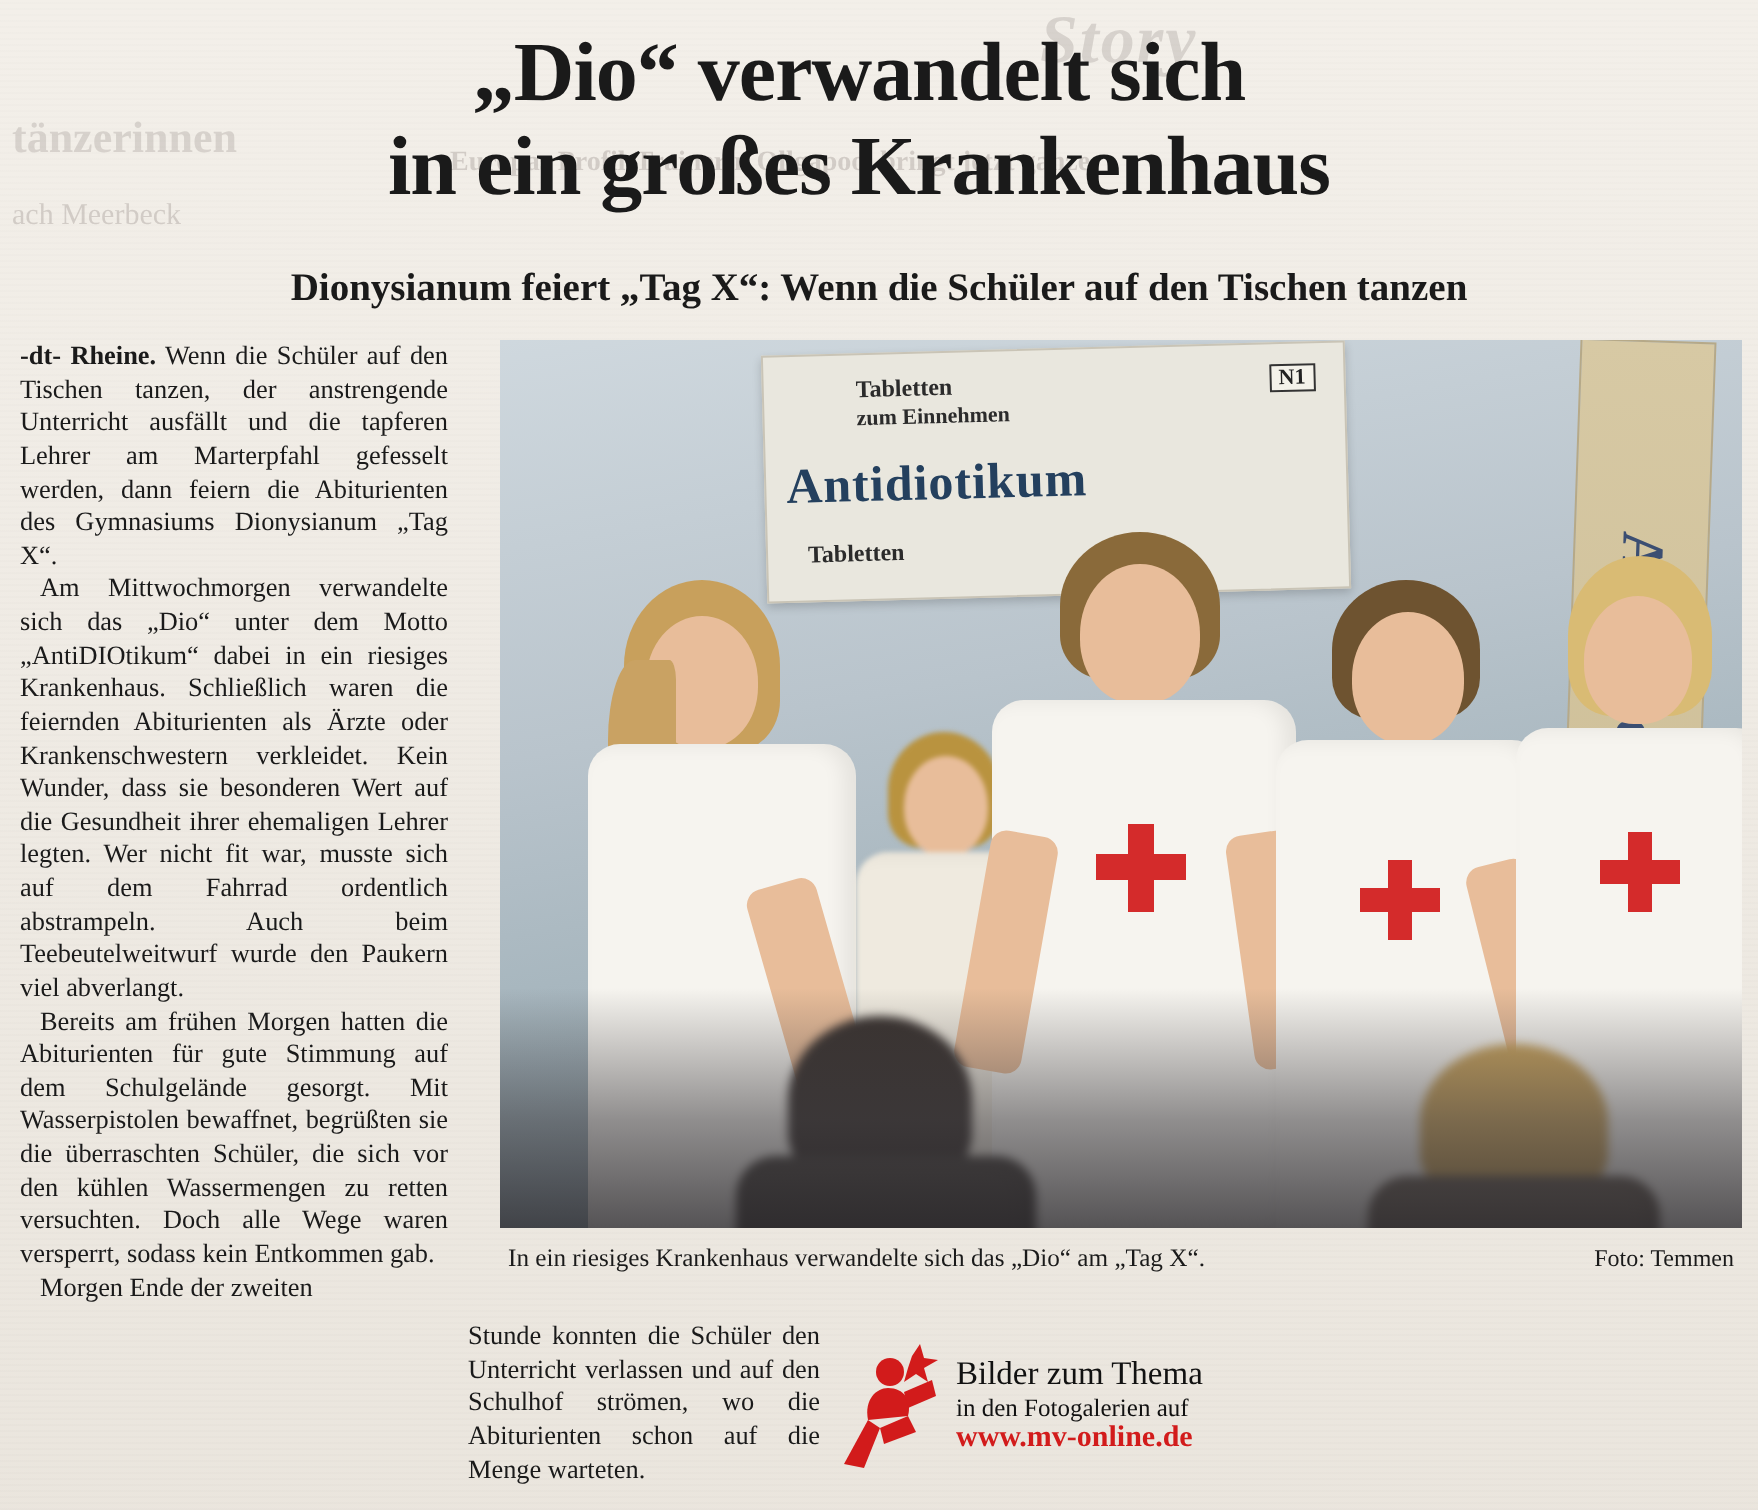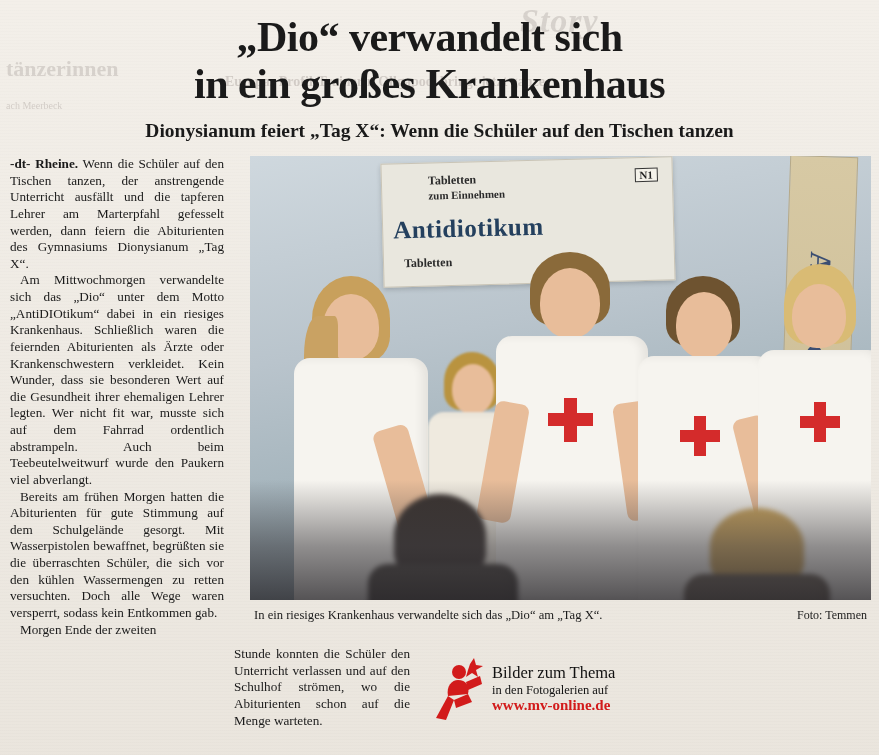--- a/index.html
+++ b/index.html
@@ -56,41 +56,41 @@
   .ghost-line {
     top: 74px;
     left: 225px;
     font-size: 14px;
     font-weight: bold;
     color: rgba(120,110,105,0.26);
   }
   .ghost-small {
     top: 100px;
     left: 6px;
-    font-size: 10px;
+    font-size: 15px;
     color: rgba(120,110,105,0.26);
   }
 
   .headline {
     text-align: center;
     font-size: 42px;
     line-height: 1.12;
     font-weight: bold;
     letter-spacing: -0.5px;
     padding: 14px 40px 0 20px;
     position: relative;
     z-index: 2;
   }
   .headline .l2 { display: block; }
 
   .subhead {
     text-align: center;
     font-size: 19.5px;
     font-weight: bold;
-    margin-top: 12px;
+    margin-top: 26px;
     padding: 0 18px;
     position: relative;
     z-index: 2;
   }
 
   .content {
     position: relative;
     z-index: 2;
     display: flex;
     margin-top: 14px;
@@ -131,21 +131,20 @@
     padding: 8px 4px 0 4px;
   }
   .caption-text { font-weight: normal; }
   .caption-credit { font-size: 12px; }
 
   
   .bottom {
     position: relative;
     z-index: 2;
     display: flex;
-    gap: 14px;
     padding: 8px 10px 0 234px;
     box-sizing: border-box;
   }
   .bcol {
     width: 176px;
     flex: 0 0 176px;
     font-size: 13.2px;
     line-height: 1.26;
     text-align: justify;
     hyphens: auto;

